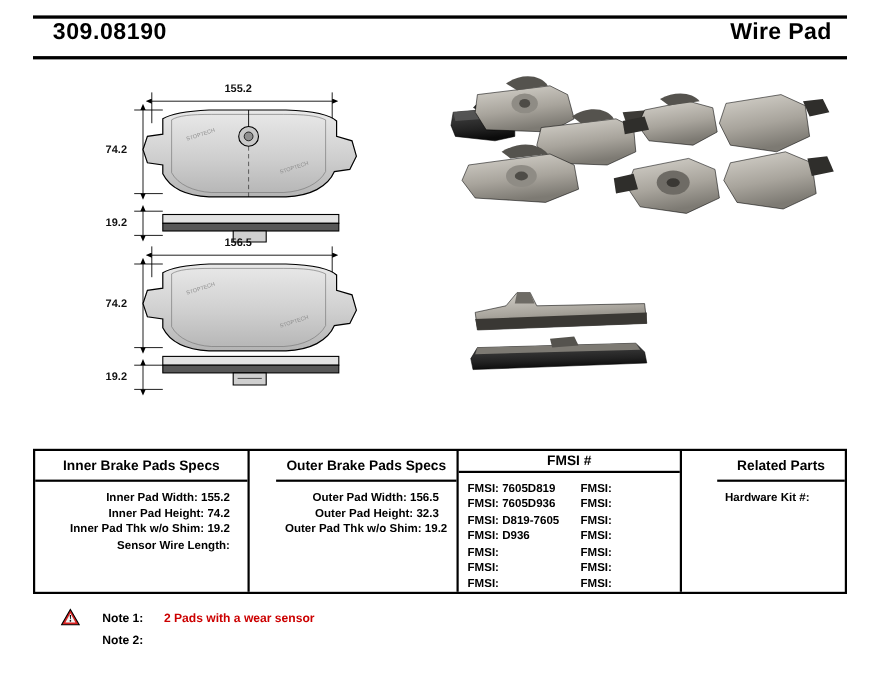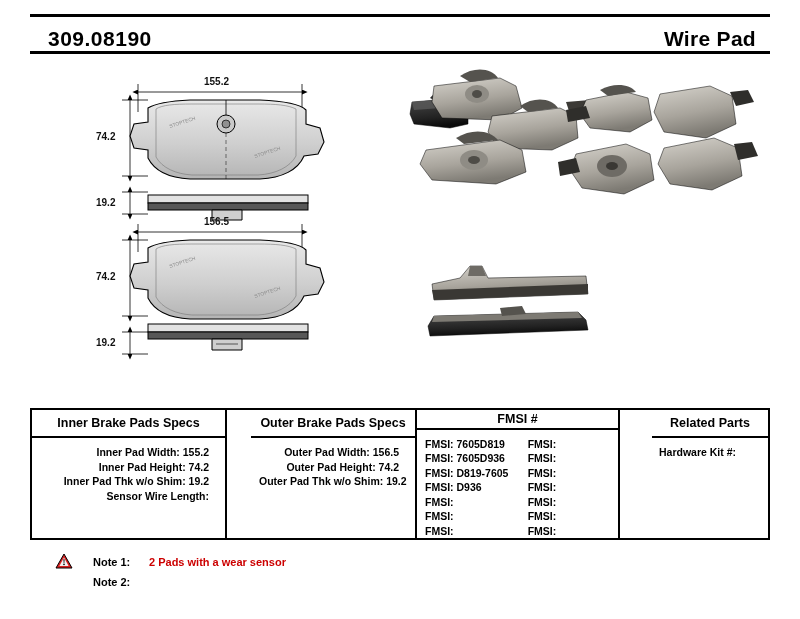--- a/index.html
+++ b/index.html
@@ -22,21 +22,21 @@
   }
 
   
   .header {
     position: absolute;
     left: 30px; top: 14px;
     width: 740px; height: 40px;
     border-top: 3px solid #000;
     border-bottom: 3px solid #000;
     display: flex;
-    align-items: flex-end;
+    align-items: flex-start;
     justify-content: space-between;
     box-sizing: border-box;
   }
   .part-number {
     font-size: 21px;
     font-weight: bold;
     letter-spacing: 0.5px;
     padding-left: 18px;
   }
   .header-title {
@@ -322,21 +322,21 @@
         <div class="row-right">Inner Pad Height: 74.2</div>
         <div class="row-right">Inner Pad Thk w/o Shim: 19.2</div>
         <div class="row-right">Sensor Wire Length:</div>
       </div>
     </div>
 
     <div class="col col-outer">
       <div class="col-head">Outer Brake Pads Specs</div>
       <div class="col-body">
         <div class="row-right">Outer Pad Width: 156.5</div>
-        <div class="row-right">Outer Pad Height: 74.2</div>
+        <div class="row-right">Outer Pad Height: 32.3</div>
         <div class="row-right">Outer Pad Thk w/o Shim: 19.2</div>
       </div>
     </div>
 
     <div class="col col-fmsi">
       <div class="col-head">FMSI #</div>
       <div class="fmsi-body">
         <div class="fmsi-col left">
           <div>FMSI:  7605D819</div>
           <div>FMSI:  7605D936</div>

